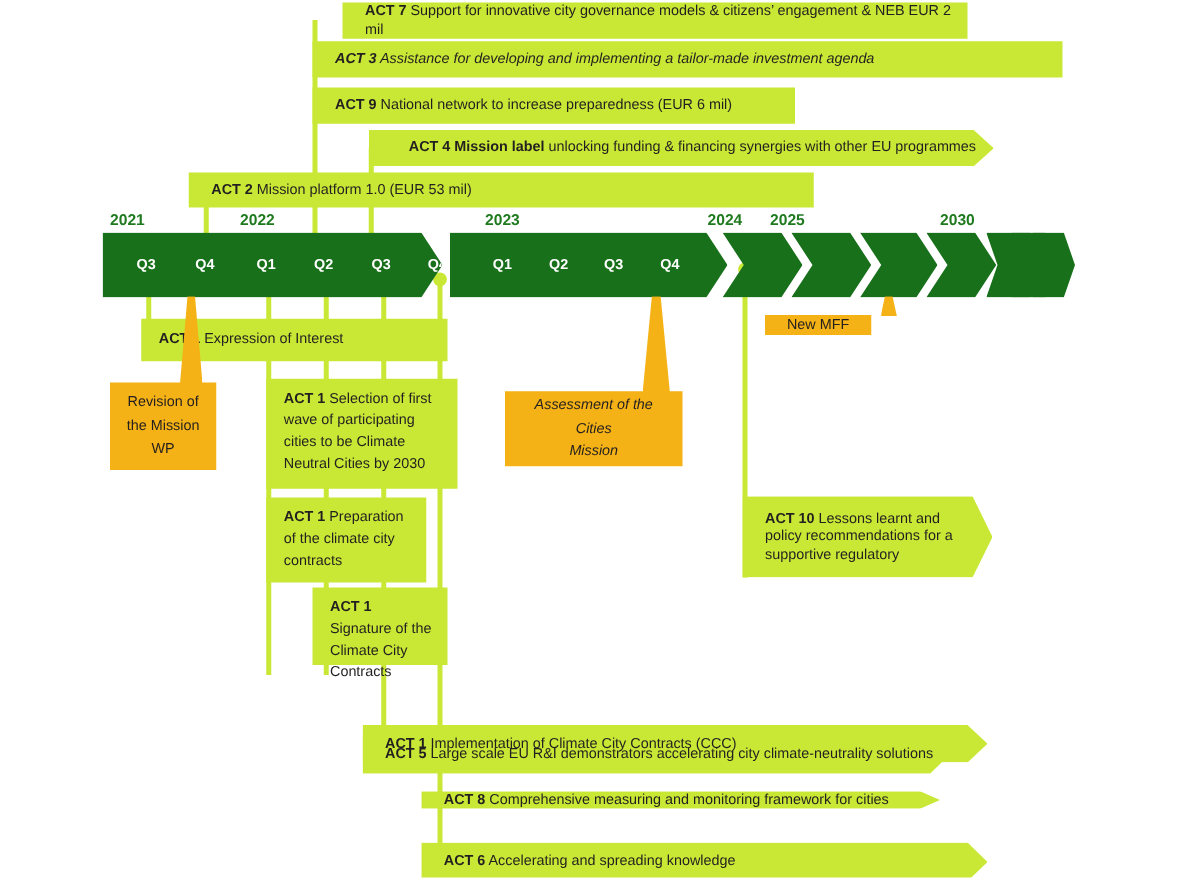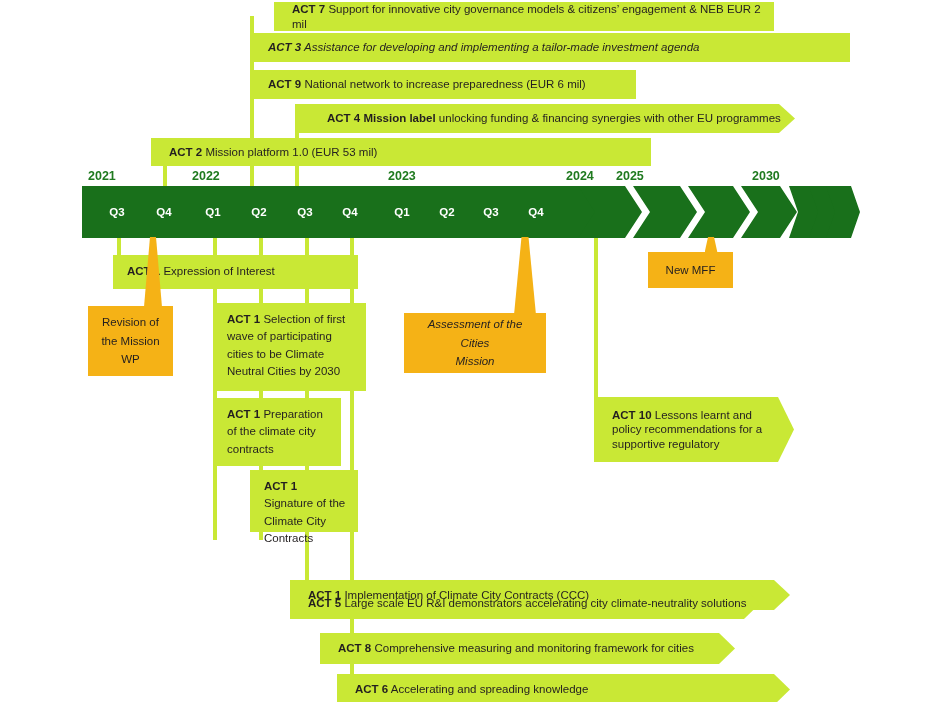--- a/index.html
+++ b/index.html
@@ -34,21 +34,20 @@
     clip-path:polygon(0 0, calc(100% - 16px) 0, 100% 50%, calc(100% - 16px) 100%, 0 100%);
   }
   .actbar.arrow .txt{position:relative;z-index:2;}
   .b{font-weight:bold;}
 
   
   #timeline{position:absolute;left:82px;top:186px;width:704px;height:52px;}
   .seg{
     position:absolute;top:0;height:52px;
     background:#19701b;
-    padding-left:46px;
   }
   .seg.right-notch{
     clip-path:polygon(0 0, calc(100% - 17px) 0, 100% 50%, calc(100% - 17px) 100%, 0 100%);
   }
   .seg .q{
     position:absolute;top:50%;transform:translate(-50%,-50%);
     color:#ffffff;font-size:11.5px;font-weight:bold;letter-spacing:.2px;
     white-space:nowrap;
   }
   .chev{
@@ -135,21 +134,21 @@
         <div class="txt"><span class="b">ACT 2</span><span> Mission platform 1.0 (EUR 53 mil)</span></div>
       </div>
       <div class="actbar arrow" style="left: 290px; top: 560px; width: 500px; height: 30px; margin-top: 20px;">
         <div class="fillbox"></div>
         <div class="txt"><span class="b">ACT 1</span><span> Implementation of Climate City Contracts (CCC)</span></div>
       </div>
       <div class="actbar arrow" style="left: 290px; top: 588px; width: 470px; height: 31px;">
         <div class="fillbox"></div>
         <div class="txt"><span class="b">ACT 5</span><span> Large scale EU R&amp;I demonstrators accelerating city climate-neutrality solutions</span></div>
       </div>
-      <div class="actbar arrow" style="left: 320px; top: 633px; width: 415px; height: 31px;">
+      <div class="actbar arrow" style="left: 337px; top: 633px; width: 415px; height: 14px;">
         <div class="fillbox"></div>
         <div class="txt"><span class="b">ACT 8</span><span> Comprehensive measuring and monitoring framework for cities</span></div>
       </div>
       <div class="actbar arrow" style="left: 337px; top: 674px; width: 453px; height: 31px;">
         <div class="fillbox"></div>
         <div class="txt"><span class="b">ACT 6</span><span> Accelerating and spreading knowledge</span></div>
       </div>
       <div class="actbar arrow" style="left: 594px; top: 397px; width: 200px; height: 65px;">
         <div class="fillbox"></div>
         <div class="txt"><span class="b">ACT 10</span><span> Lessons learnt and policy recommendations for a supportive regulatory</span></div>
@@ -205,20 +204,20 @@
         </div>
       </div>
       <div class="otri abs" style="left: 514px; top: 237px; width: 22px; height: 78px; clip-path: polygon(7.5px 0px, 14.5px 0px, 22px 100%, 0px 100%);"></div>
       <div class="orangebox" style="left: 404px; top: 313px; width: 142px; height: 60px; font-style: italic;">
         <div class="inner">
           <div>Assessment of the Cities</div>
           <div>Mission</div>
         </div>
       </div>
       <div class="otri abs" style="left: 704.5px; top: 237px; width: 13px; height: 16px; clip-path: polygon(3.5px 0px, 9.5px 0px, 13px 100%, 0px 100%);"></div>
-      <div class="orangebox" style="left: 648px; top: 252px; width: 85px; height: 36px;">
+      <div class="orangebox" style="left: 612px; top: 252px; width: 85px; height: 16px;">
         <div class="inner">
           <div>New MFF</div>
         </div>
       </div>
     </div>
 
 </div>
 
 </body></html>

